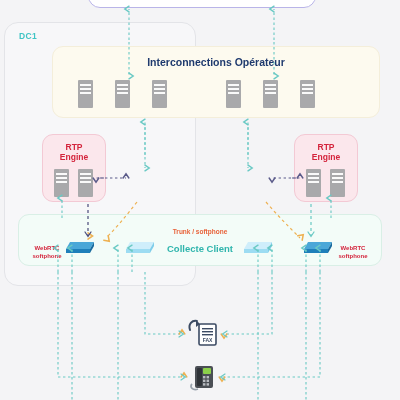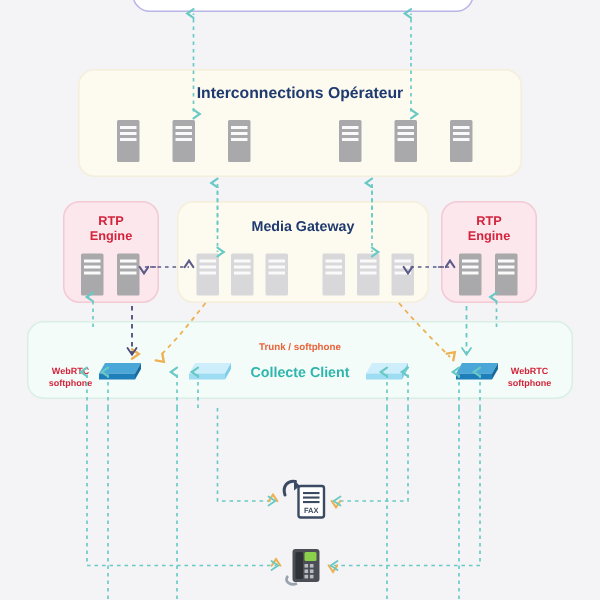--- a/index.html
+++ b/index.html
@@ -41,21 +41,21 @@
   .dc-label {
     position: absolute; top: 8px;
     font-size: 8.5px; font-weight: bold;
     color: #3fc4c4; letter-spacing: .4px;
   }
   .dc-left  .dc-label { left: 14px; }
   .dc-right .dc-label { right: 14px; }
 
   
   .interco {
-    left: 52px; top: 46px; width: 296px; height: 72px;
+    left: 52px; top: 46px; width: 328px; height: 72px;
     background: #fdfaef;
     border: 1px solid #f4eeda;
     border-radius: 11px;
   }
   .interco-title {
     position: absolute; left: 0; right: 0; top: 9px;
     text-align: center;
     font-size: 10.5px; font-weight: bold;
     color: #1f3a6e;
   }
@@ -143,20 +143,23 @@
   .fax   { left: 186px; top: 318px; width: 34px; height: 30px; }
   .phone { left: 188px; top: 362px; width: 30px; height: 30px; }
 </style>
 </head>
 <body>
 
 <div id="stage">
 
   <div class="node top-box"></div>
 
+  <div class="node dc dc-left">
+    <span class="dc-label">DC1</span>
+  </div>
 
   <div class="node interco">
     <div class="interco-title">Interconnections Opérateur</div>
 
     <div class="srv" style="left:25px;top:33px">
         <i></i>
         <i></i>
         <i></i>
       </div>
     <div class="srv" style="left:62px;top:33px">
@@ -179,54 +182,20 @@
         <i></i>
         <i></i>
       </div>
     <div class="srv" style="left:247px;top:33px">
         <i></i>
         <i></i>
         <i></i>
       </div>
   </div>
 
-  <div class="node mgw">
-    <div class="mgw-title">Media Gateway</div>
-
-    <div class="srv light" style="left:12px;top:34px">
-        <i></i>
-        <i></i>
-        <i></i>
-      </div>
-    <div class="srv light" style="left:35px;top:34px">
-        <i></i>
-        <i></i>
-        <i></i>
-      </div>
-    <div class="srv light" style="left:58px;top:34px">
-        <i></i>
-        <i></i>
-        <i></i>
-      </div>
-    <div class="srv light" style="left:96px;top:34px">
-        <i></i>
-        <i></i>
-        <i></i>
-      </div>
-    <div class="srv light" style="left:119px;top:34px">
-        <i></i>
-        <i></i>
-        <i></i>
-      </div>
-    <div class="srv light" style="left:142px;top:34px">
-        <i></i>
-        <i></i>
-        <i></i>
-      </div>
-  </div>
 
   <div class="node rtp rtp-left">
     <div class="rtp-title">
       <span>RTP</span><br>
       <span>Engine</span>
     </div>
     <div class="srv" style="left:11px;top:34px">
         <i></i>
         <i></i>
         <i></i>

